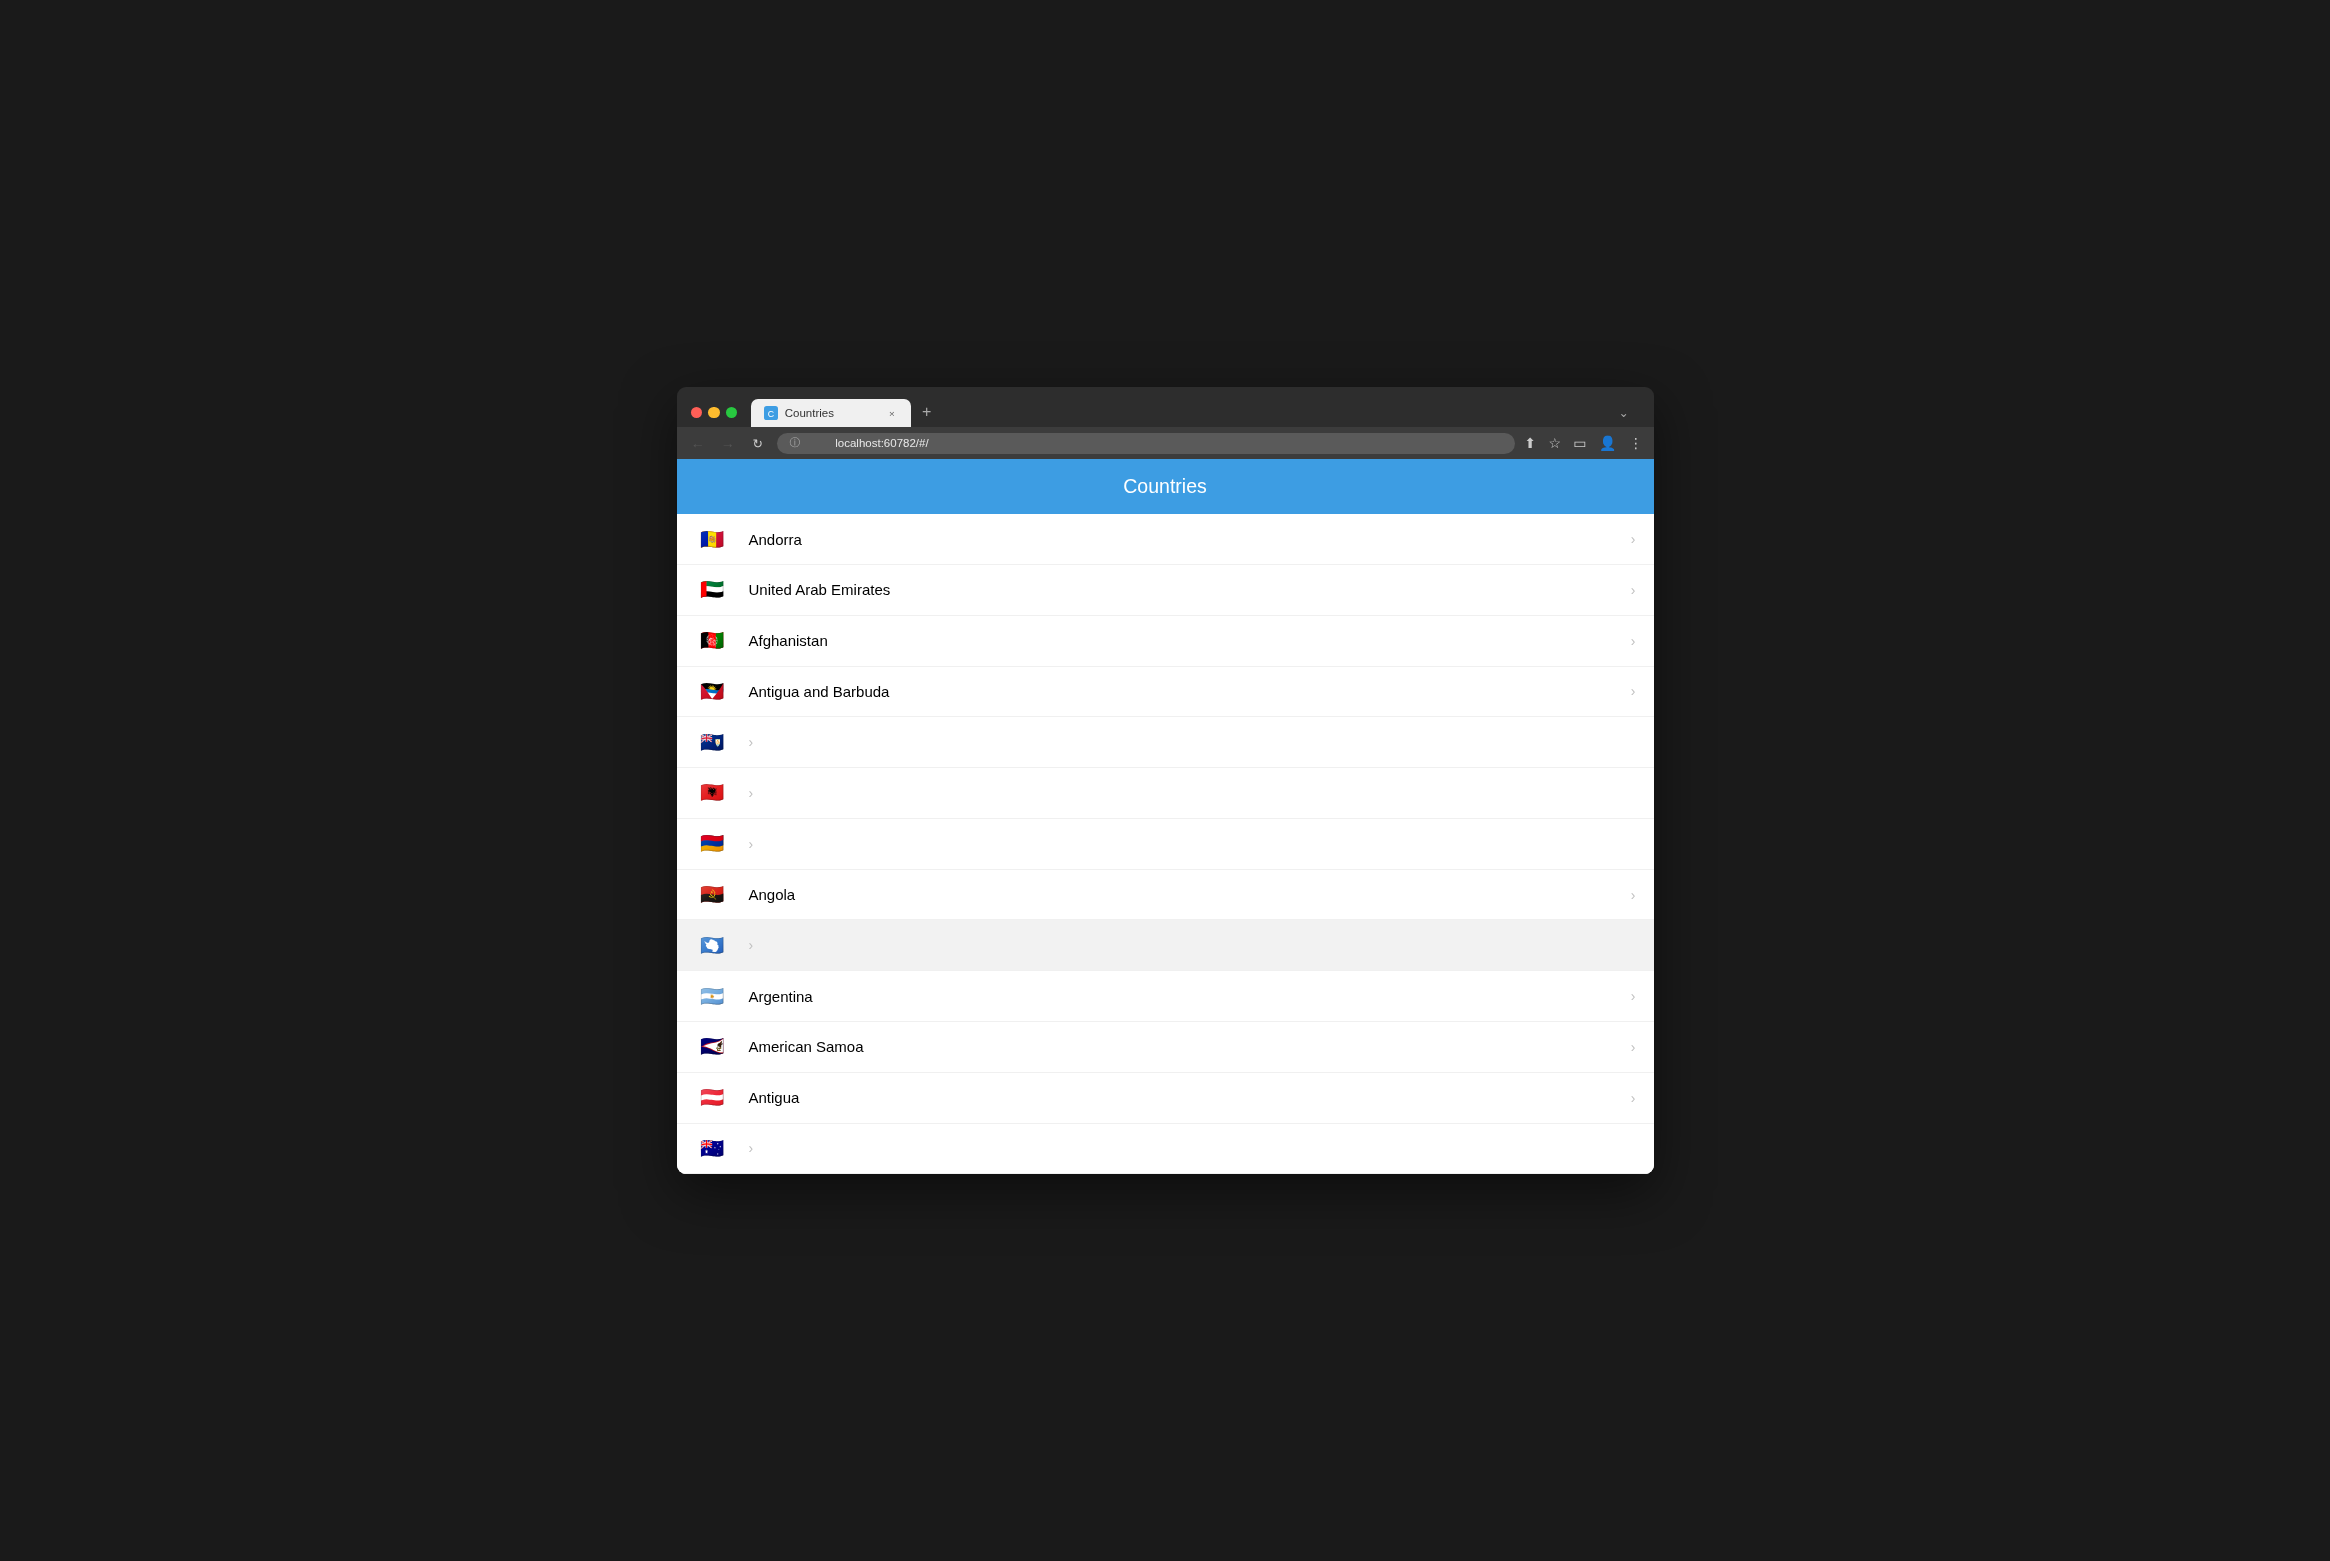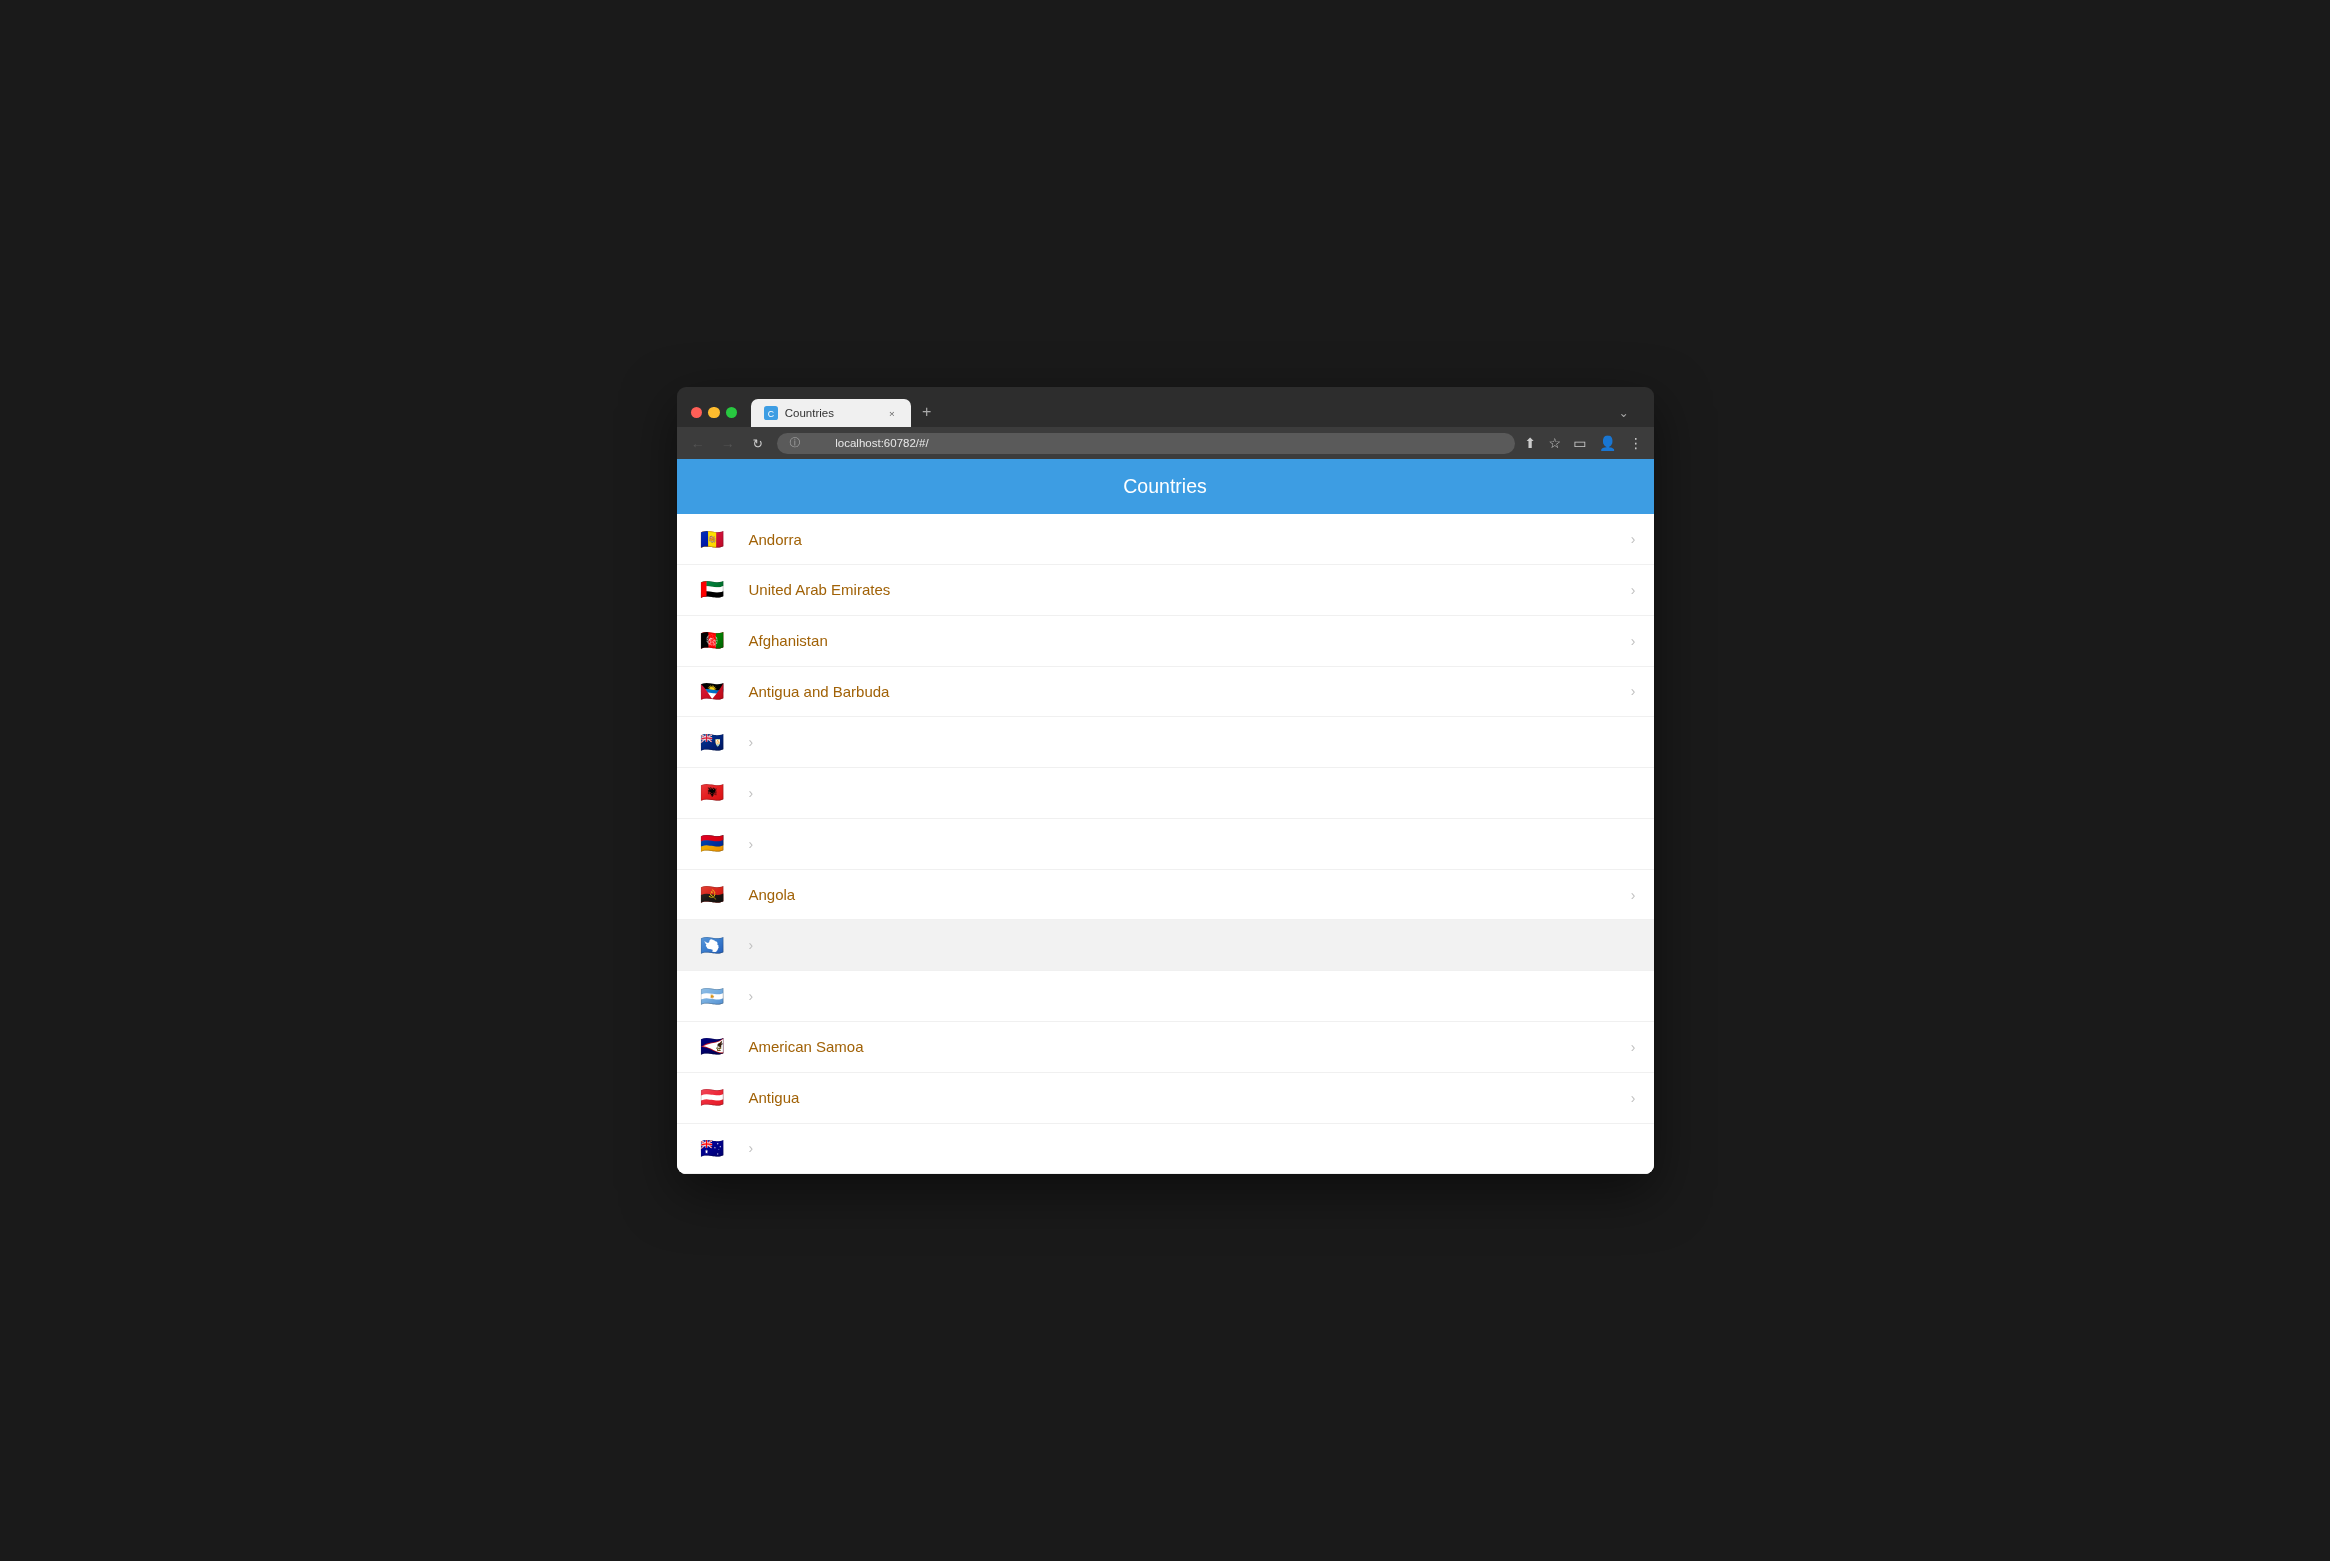--- a/index.html
+++ b/index.html
@@ -204,21 +204,21 @@
       flex-shrink: 0;
       display: flex;
       align-items: center;
       justify-content: center;
       font-size: 19.5px;
     }
 
     .country-name {
       flex: 1;
       font-size: 15px;
-      color: #a16207;
+      color: #000000;
     }
 
     .chevron-right {
       color: #c0c0c0;
       font-size: 14px;
       font-weight: 300;
     }
   </style>
 </head>
 <body>
@@ -306,20 +306,21 @@
       <div class="country-flag">🇦🇴</div>
       <span class="country-name">Angola</span>
       <span class="chevron-right">›</span>
     </div>
         <div class="country-item highlighted">
       <div class="country-flag">🇦🇶</div>
       <span class="chevron-right">›</span>
     </div>
         <div class="country-item">
       <div class="country-flag">🇦🇷</div>
+      <span class="country-name">Argentina</span>
       <span class="chevron-right">›</span>
     </div>
         <div class="country-item">
       <div class="country-flag">🇦🇸</div>
       <span class="country-name">American Samoa</span>
       <span class="chevron-right">›</span>
     </div>
         <div class="country-item">
       <div class="country-flag">🇦🇹</div>
       <span class="country-name">Antigua</span>

